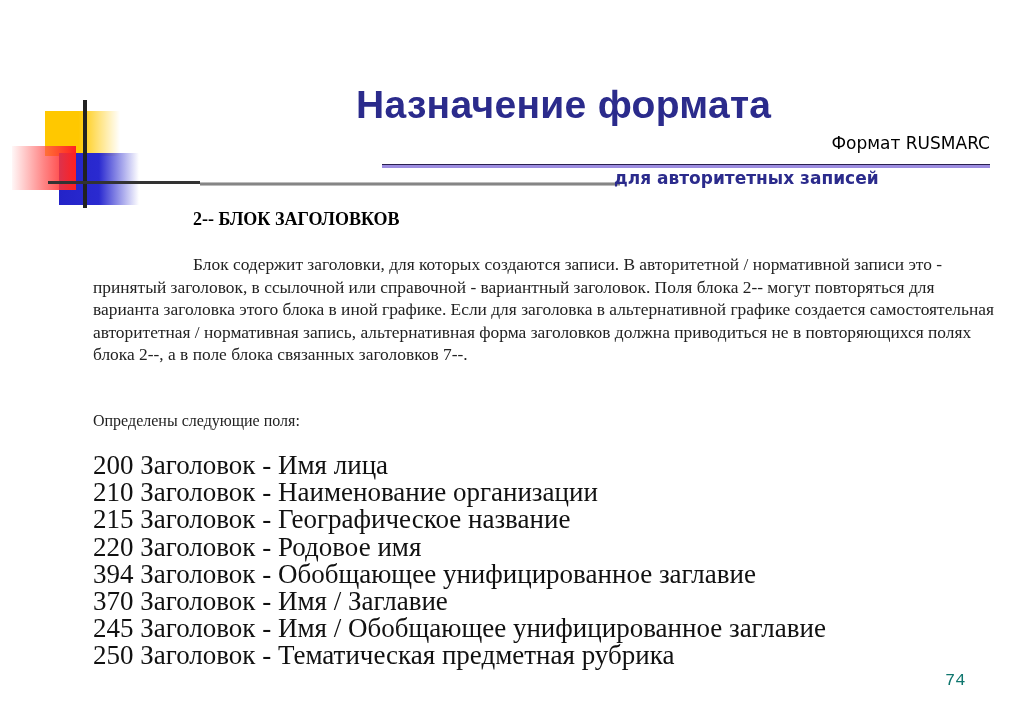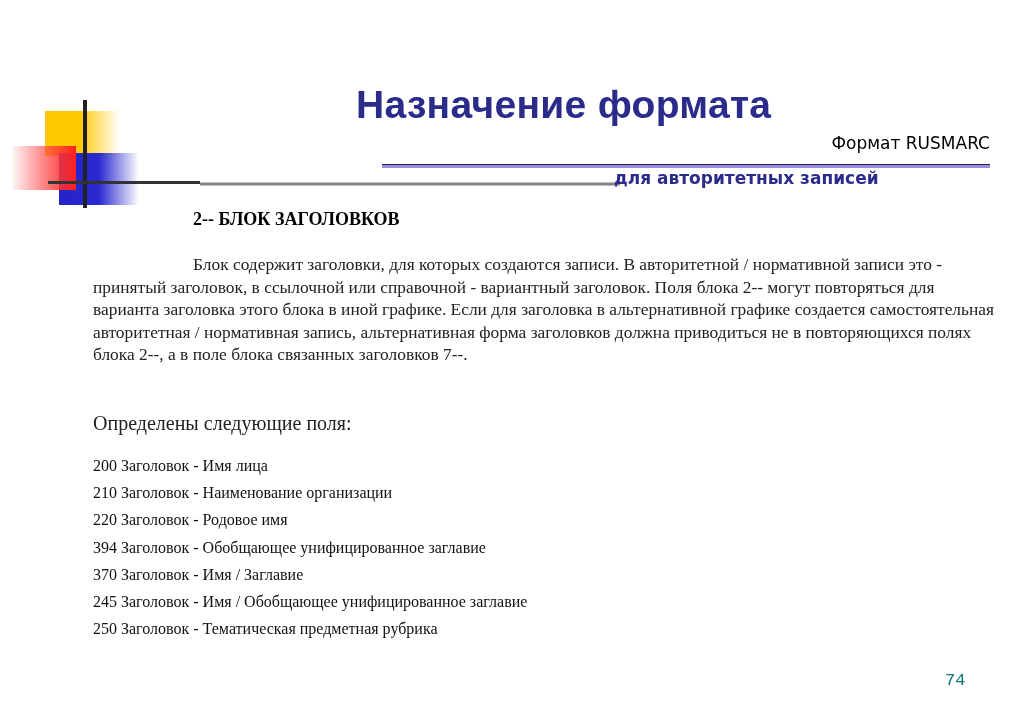--- a/index.html
+++ b/index.html
@@ -29,23 +29,23 @@
     background: #9c8ce0; border-top: 1px solid #2a2050; box-sizing: border-box; }
 
   .tag { position: absolute; left: 614px; top: 168px; font-family: "DejaVu Sans", sans-serif;
     font-weight: bold; font-size: 17px; color: #2b2b8c; }
 
   .block-head { position: absolute; left: 193px; top: 209px; font-weight: bold; font-size: 18px; color: #000000; }
 
   .desc { position: absolute; left: 93px; top: 253px; width: 910px; font-size: 17.4px; line-height: 22.6px; color: #222; }
   .desc .indent { display: inline-block; width: 100px; }
 
-  .defined { position: absolute; left: 93px; top: 412px; font-size: 20px; color: #222; }
+  .defined { position: absolute; left: 93px; top: 412px; font-size: 16px; color: #222; }
 
-  .fields { position: absolute; left: 93px; top: 452px; margin: 0; padding: 0; list-style: none; font-size: 16px; line-height: 27.2px; color: #111; }
+  .fields { position: absolute; left: 93px; top: 452px; margin: 0; padding: 0; list-style: none; font-size: 27px; line-height: 27.2px; color: #111; }
   .fields li { white-space: nowrap; }
 
   .page-num { position: absolute; left: 945px; top: 671px; font-family: Liberation Mono, monospace; font-size: 17px; color: #0f766e; }
 </style>
 </head>
 <body>
 
 <div class="deco">
   <div class="yellow"></div>
   <div class="blue"></div>
@@ -62,20 +62,21 @@
 
 <div class="block-head">2-- БЛОК ЗАГОЛОВКОВ</div>
 
 <div class="desc"><span class="indent"></span><span>Блок содержит заголовки, для которых создаются записи. В авторитетной / нормативной записи это - принятый заголовок, в ссылочной или справочной - вариантный заголовок. Поля блока 2-- могут повторяться для варианта заголовка этого блока в иной графике. Если для заголовка в альтернативной графике создается самостоятельная авторитетная / нормативная запись, альтернативная форма заголовков должна приводиться не в повторяющихся полях блока 2--, а в поле блока связанных заголовков 7--.</span></div>
 
 <div class="defined">Определены следующие поля:</div>
 
 <ul class="fields">
   <li>200 Заголовок - Имя лица</li>
   <li>210 Заголовок - Наименование организации</li>
+  <li>215 Заголовок - Географическое название</li>
   <li>220 Заголовок - Родовое имя</li>
   <li>394 Заголовок - Обобщающее унифицированное заглавие</li>
   <li>370 Заголовок - Имя / Заглавие</li>
   <li>245 Заголовок - Имя / Обобщающее унифицированное заглавие</li>
   <li>250 Заголовок - Тематическая предметная рубрика</li>
 </ul>
 
 <div class="page-num">74</div>
 
 </body></html>

